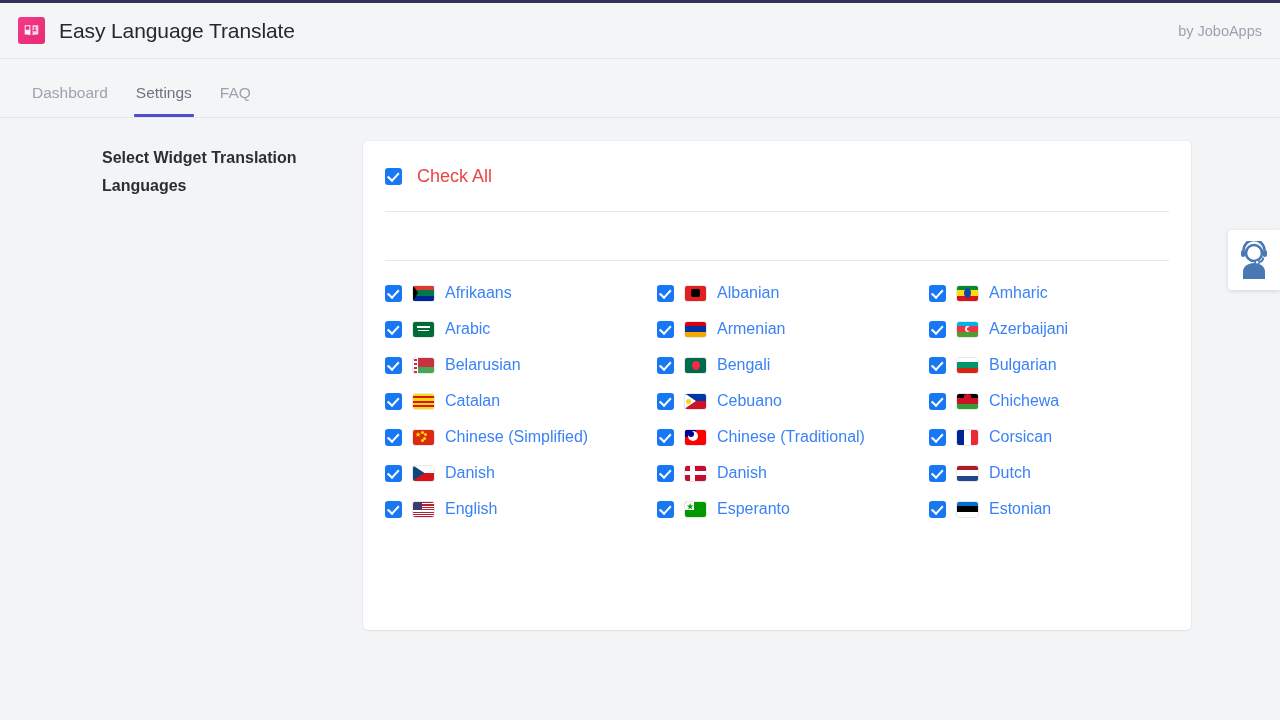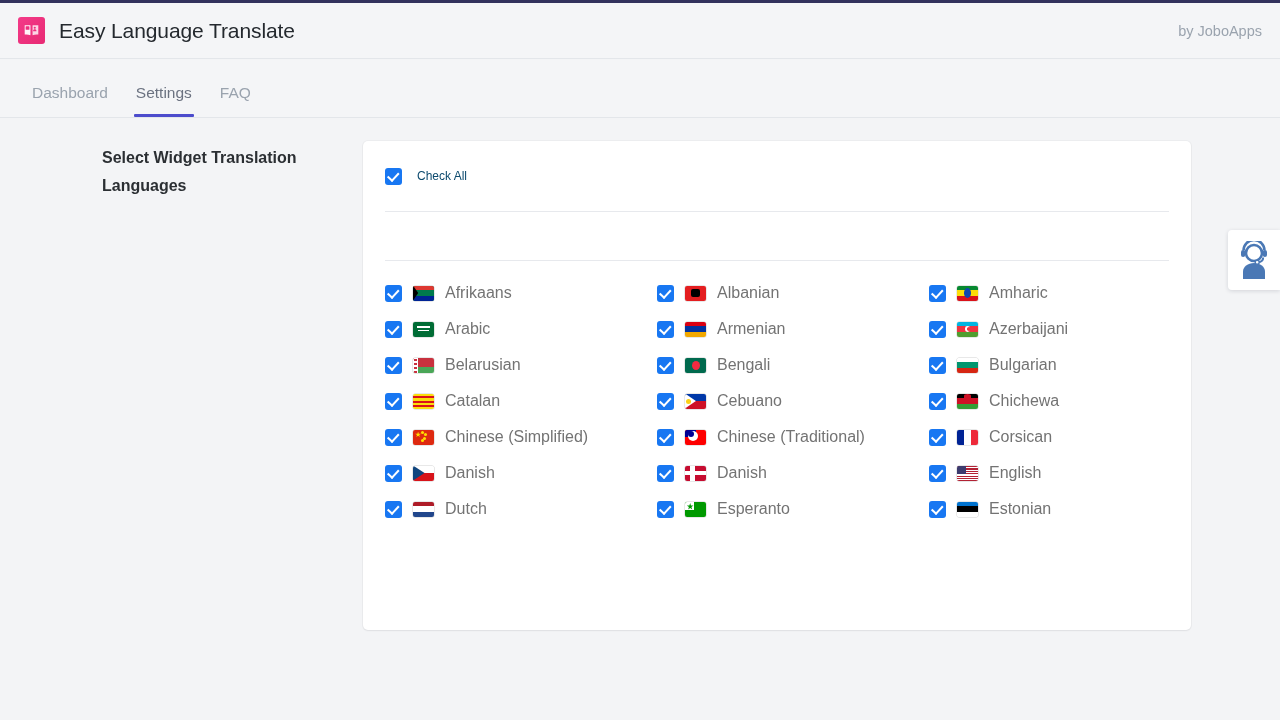--- a/index.html
+++ b/index.html
@@ -102,22 +102,22 @@
   .card-inner { padding: 0 22px; }
 
   .check-all-row {
     height: 71px;
     display: flex;
     align-items: center;
     gap: 15px;
     border-bottom: 1px solid #e7e9ed;
   }
   .check-all-label {
-    font-size: 12px;
-    color: #0c4a6e;
+    font-size: 18px;
+    color: #ef4444;
   }
 
   .search-row {
     height: 69px;
     display: flex;
     align-items: center;
     border-bottom: 1px solid #e7e9ed;
   }
   .search-input {
     border: none;
@@ -157,21 +157,21 @@
     position: relative;
     overflow: hidden;
     box-shadow: 0 0 0 0.5px rgba(0,0,0,0.18);
   }
   .flag i {
     position: absolute;
     display: block;
   }
   .lang-name {
     font-size: 16px;
-    color: #737373;
+    color: #3b82f6;
     white-space: nowrap;
   }
 
   
   .cb {
     width: 17px; height: 17px;
     border-radius: 3px;
     background: #1a73e8;
     background: #1877f2;
     flex: 0 0 auto;
@@ -399,33 +399,33 @@
             <span class="flag">
               <i style="left:0;top:0;width:100%;height:100%;background:#c60c30"></i>
               <i style="left:0;top:39%;width:100%;height:22%;background:#fff"></i>
               <i style="left:26%;top:0;width:22%;height:100%;background:#fff"></i>
             </span>
             <span class="lang-name">Danish</span>
           </div>
           <div class="lang-item">
             <span class="cb"></span>
             <span class="flag">
-              <i style="left:0;top:0;width:100%;height:100%;background:repeating-linear-gradient(180deg,#b22234 0,#b22234 1.2px,#fff 1.2px,#fff 2.4px)"></i>
-              <i style="left:0;top:0;width:44%;height:54%;background:#3c3b6e"></i>
-            </span>
-            <span class="lang-name">English</span>
-          </div>
-          <div class="lang-item">
-            <span class="cb"></span>
-            <span class="flag">
               <i style="left:0;top:0;width:100%;height:33%;background:#ae1c28"></i>
               <i style="left:0;top:33%;width:100%;height:34%;background:#fff"></i>
               <i style="left:0;bottom:0;width:100%;height:33%;background:#21468b"></i>
             </span>
             <span class="lang-name">Dutch</span>
+          </div>
+          <div class="lang-item">
+            <span class="cb"></span>
+            <span class="flag">
+              <i style="left:0;top:0;width:100%;height:100%;background:repeating-linear-gradient(180deg,#b22234 0,#b22234 1.2px,#fff 1.2px,#fff 2.4px)"></i>
+              <i style="left:0;top:0;width:44%;height:54%;background:#3c3b6e"></i>
+            </span>
+            <span class="lang-name">English</span>
           </div>
           <div class="lang-item">
             <span class="cb"></span>
             <span class="flag">
               <i style="left:0;top:0;width:100%;height:100%;background:#009900"></i>
               <i style="left:0;top:0;width:42%;height:56%;background:#fff"></i>
               <i style="left:8%;top:10%;width:7px;height:7px;background:#009900;clip-path:polygon(50% 0,61% 35%,98% 35%,68% 57%,79% 92%,50% 70%,21% 92%,32% 57%,2% 35%,39% 35%)"></i>
             </span>
             <span class="lang-name">Esperanto</span>
           </div>

